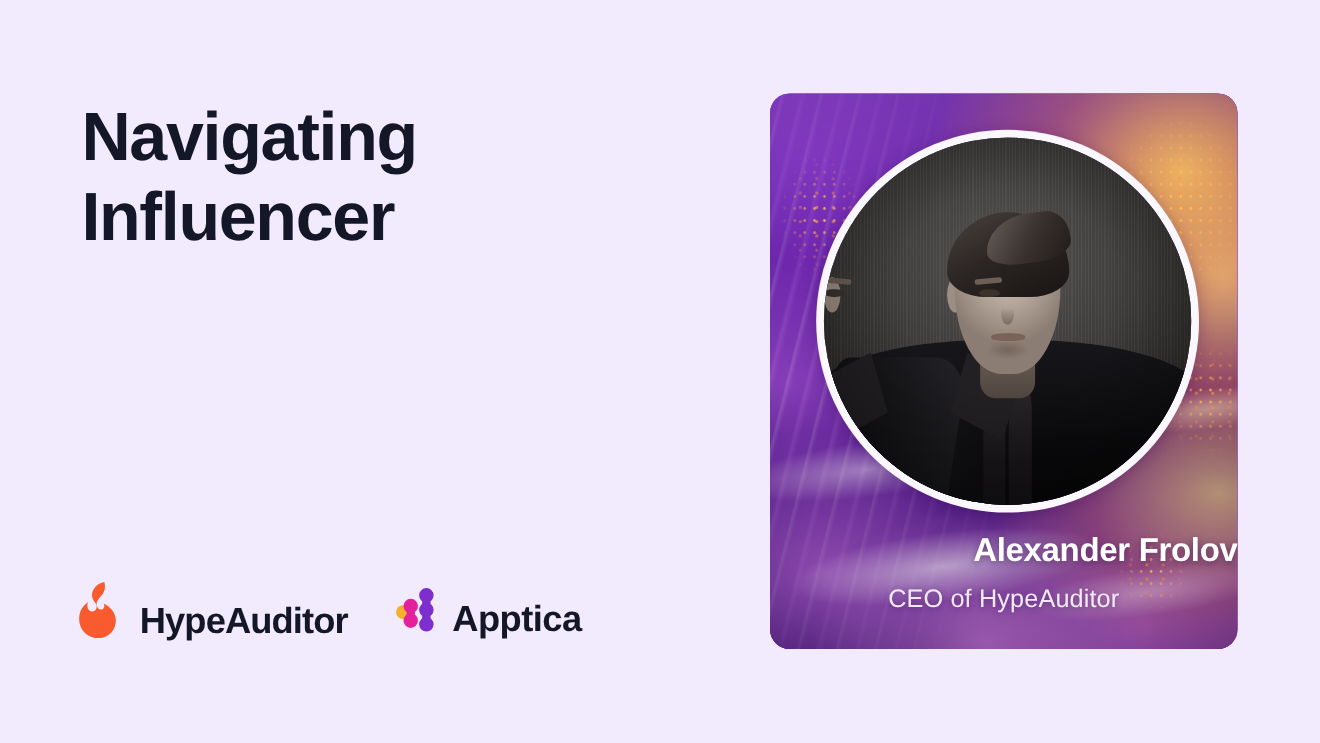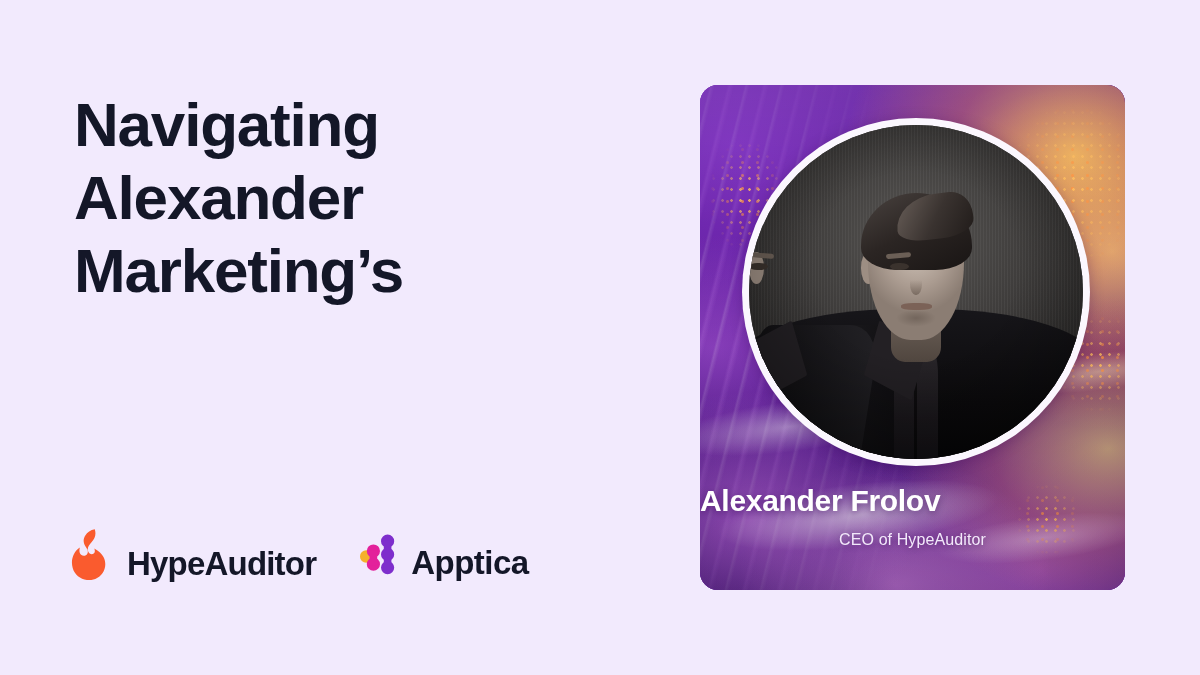--- a/index.html
+++ b/index.html
@@ -234,47 +234,46 @@
     background:radial-gradient(60% 60% at 50% 40%, rgba(70,58,50,.35) 0%, rgba(0,0,0,0) 72%);
   }
   .p-vig {
     background:radial-gradient(72% 66% at 50% 42%, rgba(0,0,0,0) 42%, rgba(0,0,0,.42) 100%);
   }
 
   
   #speaker-name {
     position:absolute;
     left:0; right:0; top:399px;
-    text-align:left;
+    text-align:right;
     color:#ffffff;
     font-size:30px;
     font-weight:700;
     letter-spacing:-0.3px;
     text-shadow:0 2px 7px rgba(40,0,70,.45);
   }
   #speaker-role {
     position:absolute;
     left:0; right:0; top:446px;
     text-align:center;
     color:#f3e9fb;
-    font-size:16px;
+    font-size:23px;
     font-weight:400;
     letter-spacing:.1px;
     text-shadow:0 1px 6px rgba(40,0,70,.40);
   }
 </style>
 </head>
 <body>
 
 <div id="stage">
 
   <h1 id="headline">
     <span class="hl-line">Navigating</span>
-    <span class="hl-line">Alexander</span>
-    <span class="hl-line">Marketing’s</span>
+    <span class="hl-line">Influencer</span>
   </h1>
 
   <div id="logo-row">
 
     <div class="logo-lockup">
       <span>
         <svg class="flame-icon" viewBox="0 0 44 52" aria-hidden="true">
           <path fill="#FA5B2E" d="M24.8 1.2c1.6 5.4.1 9.3-3.1 12.8-3.1 3.4-4.7 6.1-3.6 9.2.9 2.5 3.4 3.6 5.2 2.6 1.7-1 1.9-3.1 1-5.2 4.6 2.4 7.5 5.3 9.2 8.5 4.3 8.1.6 18.6-8.2 21.9-9.4 3.6-20-1.6-22.6-11C.4 31.9 3.4 23.6 9.9 19.4c-.9 3.1-.5 5.7 1.2 7.3 1.9 1.8 4.9 1.4 6.2-.9 1.1-2 .5-4.2-1.3-6.6-2.9-3.9-3.1-7.9-.7-11.7C17.2 4.3 20.5 1.9 24.8 1.2z"></path>
         </svg>
       </span>

